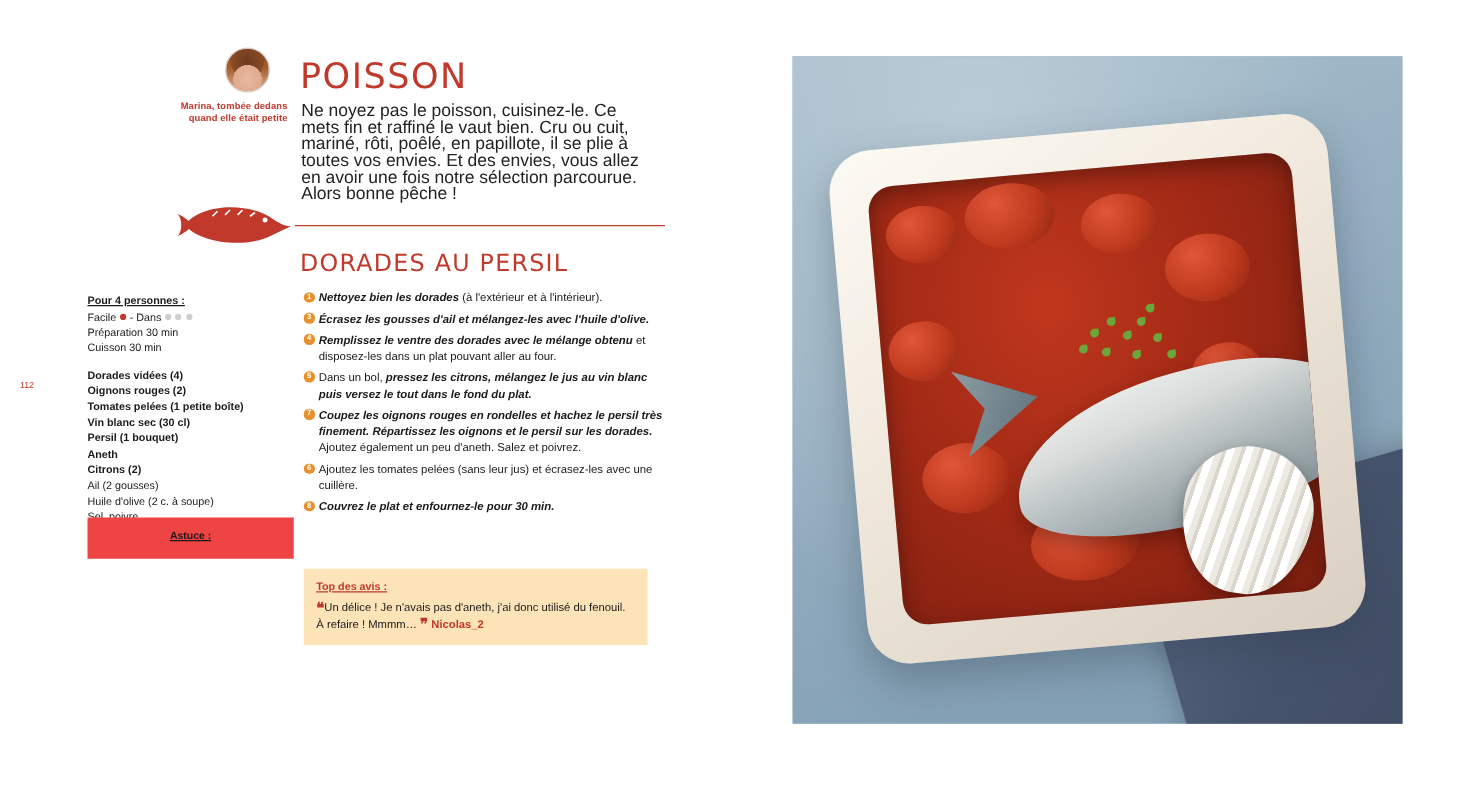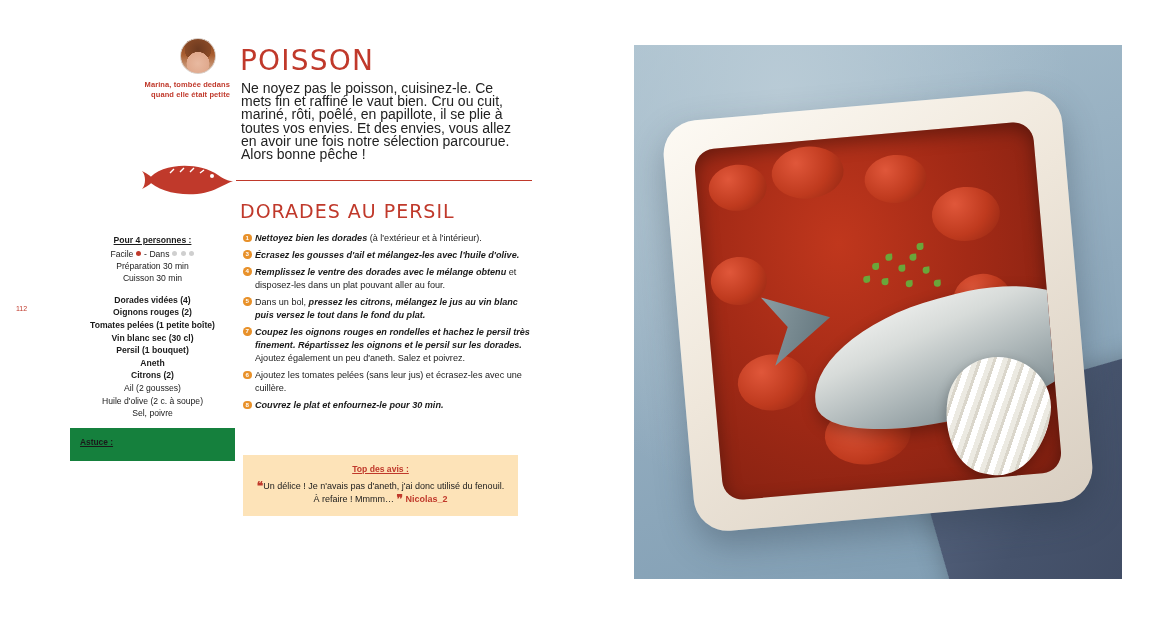--- a/index.html
+++ b/index.html
@@ -106,21 +106,21 @@
     letter-spacing: 1px;
     color: #c0392b;
   }
 
   
   .ing-col {
     position: absolute;
     left: 70px;
     top: 234px;
     width: 165px;
-    text-align: center;
+    text-align: left;
     font-size: 8.6px;
     line-height: 12.6px;
     color: #1a1a1a;
   }
   .ing-col .head {
     text-decoration: underline;
     font-weight: bold;
     margin-bottom: 1px;
   }
   .ing-col .meta { line-height: 12.4px; }
@@ -162,26 +162,26 @@
     line-height: 8.6px;
     text-align: center;
     font-weight: bold;
   }
   .step b { font-weight: bold; font-style: italic; }
 
   
   .astuce {
     position: absolute;
     left: 70px;
-    top: 428px;
+    top: 414px;
     width: 165px;
-    background: #15803d;
+    background: #ef4444;
     padding: 8px 10px 10px 10px;
     box-sizing: border-box;
-    text-align: left;
+    text-align: center;
     font-size: 8.4px;
     line-height: 12.4px;
     color: #1a1a1a;
   }
   .astuce .t {
     text-decoration: underline;
     font-weight: bold;
     margin-bottom: 3px;
   }
 
@@ -189,21 +189,20 @@
   .avis {
     position: absolute;
     left: 243px;
     top: 455px;
     width: 275px;
     background: #fde3b8;
     padding: 8px 10px 10px 10px;
     box-sizing: border-box;
     font-size: 9px;
     line-height: 13px;
-    text-align: center;
   }
   .avis .t {
     color: #c0392b;
     font-weight: bold;
     text-decoration: underline;
     margin-bottom: 4px;
     font-size: 8.6px;
   }
   .avis .q { color: #1a1a1a; }
   .quote-mark {

